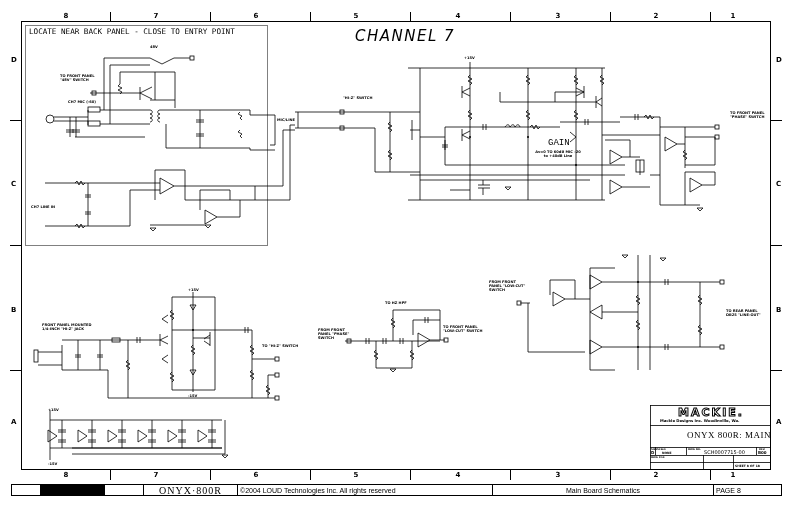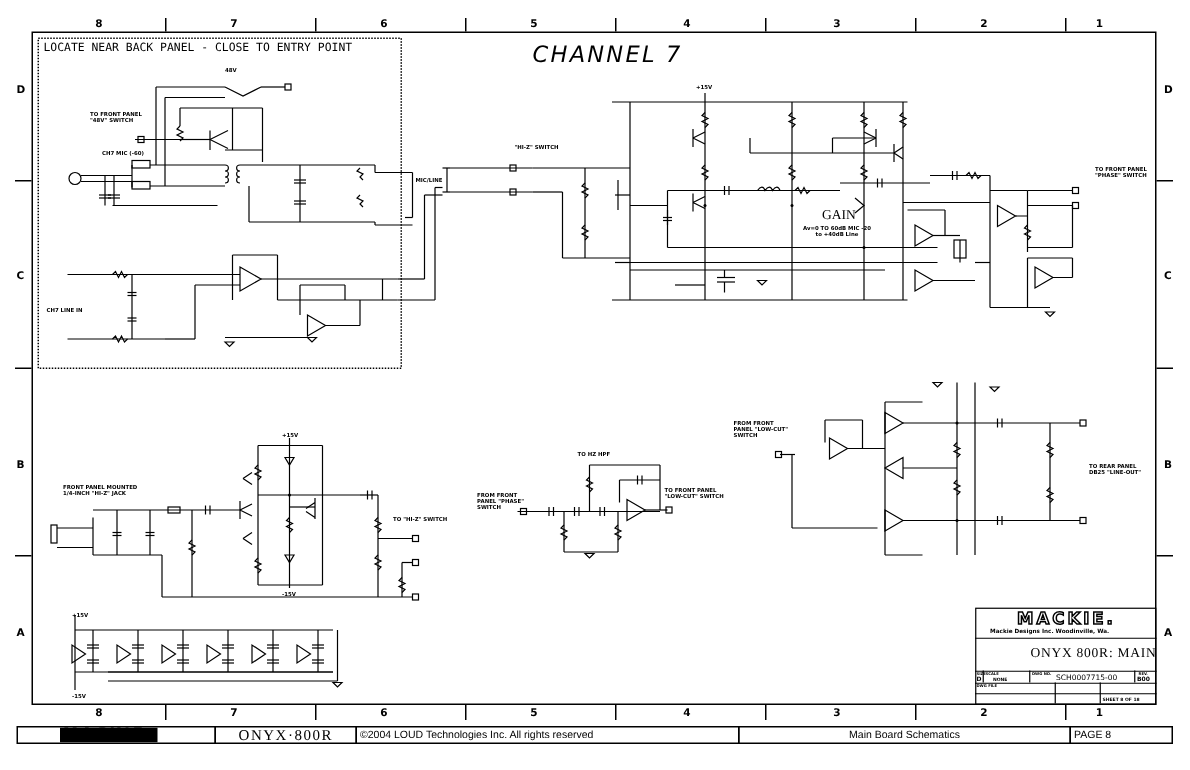--- a/index.html
+++ b/index.html
@@ -4,21 +4,21 @@
 <style>
   html, body { margin:0; padding:0; background:#ffffff; }
   body { width:793px; height:513px; position:relative; overflow:hidden; font-family:"Liberation Sans", sans-serif; color:#000; }
   .abs { position:absolute; }
   svg { position:absolute; left:0; top:0; }
   .zone-lbl { position:absolute; font-family:"DejaVu Sans", sans-serif; font-weight:bold; font-size:7px; line-height:8px; width:20px; text-align:center; }
   .row-lbl { position:absolute; font-family:"DejaVu Sans", sans-serif; font-weight:bold; font-size:7px; line-height:8px; }
   .tiny { position:absolute; font-family:"DejaVu Sans", sans-serif; font-weight:bold; font-size:3.6px; line-height:4px; white-space:nowrap; }
   .note { position:absolute; font-family:"DejaVu Sans Mono", monospace; font-size:8px; line-height:10px; white-space:nowrap; }
   .channel-title { position:absolute; font-family:"DejaVu Sans", sans-serif; font-size:15px; letter-spacing:1.5px; white-space:nowrap; }
-  .gain-lbl { position:absolute; font-family:Liberation Serif, serif; font-size:9px; white-space:nowrap; }
+  .gain-lbl { position:absolute; font-family:Liberation Mono, monospace; font-size:9px; white-space:nowrap; }
   .footer-cell { position:absolute; top:484px; height:12px; border:1px solid #000; box-sizing:border-box; font-size:7px; line-height:11px; white-space:nowrap; overflow:hidden; }
 </style>
 </head>
 <body>
 
 <svg width="793" height="513" viewBox="0 0 793 513">
   <g fill="none" stroke="#000" stroke-width="1">
 
     <rect x="21.5" y="21.5" width="749" height="448"></rect>
 

